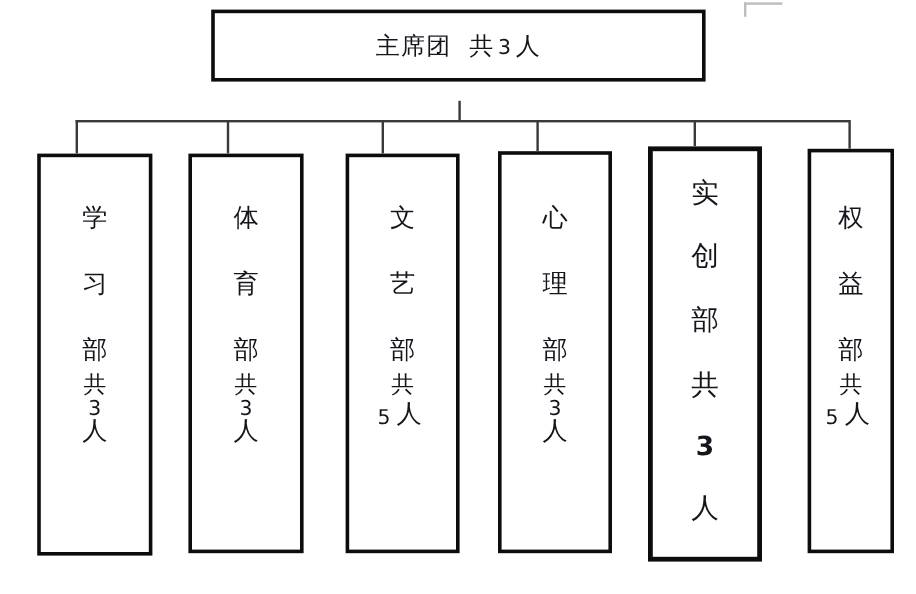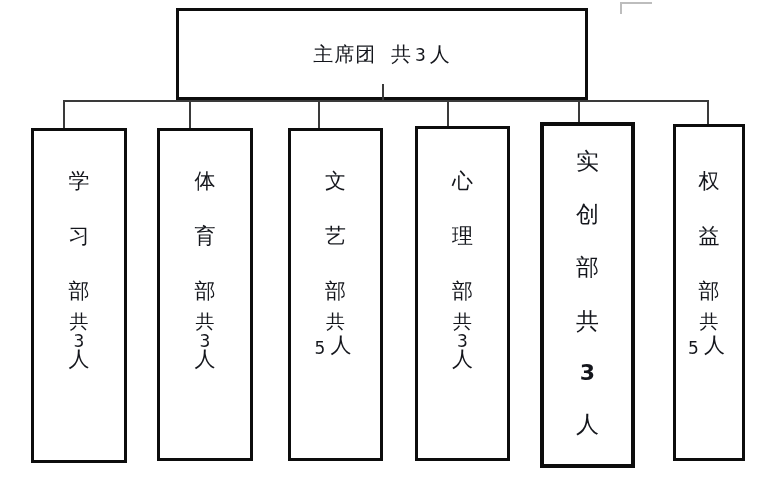--- a/index.html
+++ b/index.html
@@ -142,21 +142,21 @@
     line-height: 1;
   }
 </style>
 </head>
 <body>
 
 <div id="chart-root">
 
   <div class="artifact-mark" style="left:620px; top:2px; width:30px; height:10px;"></div>
 
-  <div class="root-box" style="left:176px; top:8px; width:412px; height:92px;">
+  <div class="root-box" style="left:176px; top:8px; width:412px; height:60px;">
     <div class="root-label">
       <span>主席团</span><span>&nbsp;&nbsp;</span><span>共</span><span class="num">3</span><span>人</span>
     </div>
   </div>
 
   <div class="conn-stem" style="left:382px; top:84px; width:2px; height:17px;"></div>
   <div class="conn-bus" style="left:63px; top:100px; width:645px; height:2px;"></div>
 
   <div class="conn-drop" style="left:63px; top:100px; width:2px; height:28px;"></div>
   <div class="conn-drop" style="left:189px; top:100px; width:2px; height:28px;"></div>

